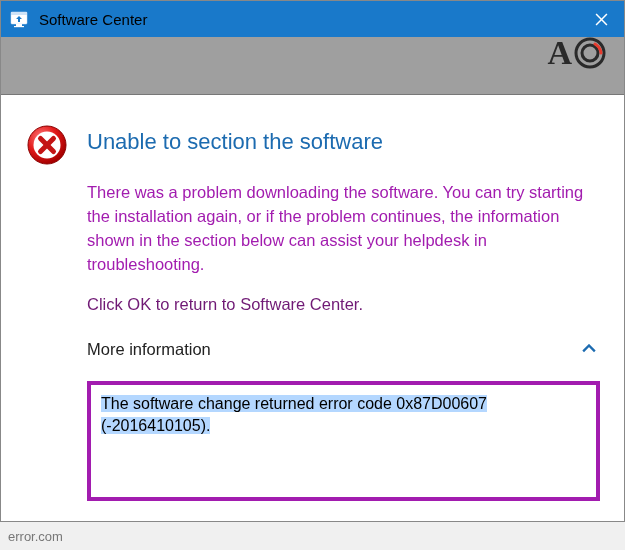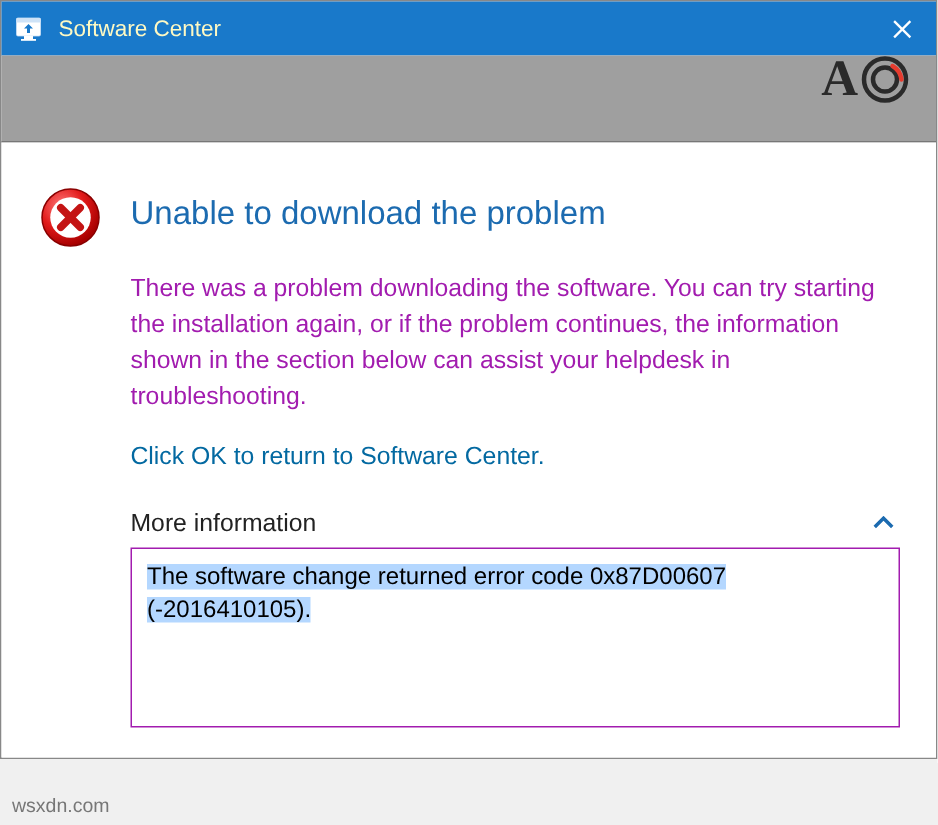--- a/index.html
+++ b/index.html
@@ -11,21 +11,21 @@
       overflow: hidden;
       position: relative;
     }
     .window {
       width: 625px;
       border: 1px solid #888;
       background: #fff;
     }
     .titlebar {
       background: #1979ca;
-      color: #fef9c3;
+      color: #000000;
       height: 36px;
       display: flex;
       align-items: center;
       padding: 0 0 0 8px;
       font-size: 15px;
     }
     .titlebar .app-icon {
       width: 20px; height: 20px;
       margin-right: 10px;
       display: flex; align-items: center; justify-content: center;
@@ -67,43 +67,43 @@
     .body-col {
       margin-left: 62px;
     }
     .body-text {
       color: #a21caf;
       font-size: 16.5px;
       line-height: 1.45;
       margin-bottom: 18px;
     }
     .ok-text {
-      color: #0369a1;
+      color: #701a75;
       font-size: 16.5px;
       margin-bottom: 26px;
     }
     .more-info-row {
       display: flex;
       align-items: center;
       justify-content: space-between;
-      margin-bottom: 6px;
+      margin-bottom: 22px;
       cursor: pointer;
     }
     .more-info-label {
       font-size: 16.5px;
       color: #222;
     }
     .chevron {
       color: #1c6bb0;
       font-size: 14px;
       font-weight: bold;
       margin-right: 4px;
     }
     .detail-box {
-      border: 1px solid #a21caf;
+      border: 4px solid #a21caf;
       padding: 8px 10px 32px 10px;
       font-size: 16px;
       line-height: 1.4;
       min-height: 120px;
     }
     .detail-box .sel {
       background: #b4d7ff;
     }
     .watermark {
       position: absolute;
@@ -170,21 +170,21 @@
               <stop offset="55%" stop-color="#e21b1b"></stop>
               <stop offset="100%" stop-color="#a80000"></stop>
             </radialGradient>
           </defs>
           <circle cx="22" cy="22" r="19" fill="url(#rg)" stroke="#8a0000" stroke-width="1"></circle>
           <circle cx="22" cy="22" r="13.5" fill="#fff"></circle>
           <line x1="15.5" y1="15.5" x2="28.5" y2="28.5" stroke="#c41414" stroke-width="5" stroke-linecap="round"></line>
           <line x1="28.5" y1="15.5" x2="15.5" y2="28.5" stroke="#c41414" stroke-width="5" stroke-linecap="round"></line>
         </svg>
       </div>
-      <div class="error-heading">Unable to download the problem</div>
+      <div class="error-heading">Unable to section the software</div>
     </div>
 
     <div class="body-col">
       <p class="body-text">There was a problem downloading the software.  You can try starting the installation again, or if the problem continues, the information shown in the section below can assist your helpdesk in troubleshooting.</p>
       <p class="ok-text">Click OK to return to Software Center.</p>
 
       <div class="more-info-row">
         <span class="more-info-label">More information</span>
         <span class="chevron">
           <svg viewBox="0 0 12 8" width="14" height="10">
@@ -205,13 +205,13 @@
   <span>A</span>
   <span class="p-logo">
     <svg viewBox="0 0 32 32" width="32" height="32">
       <circle cx="16" cy="16" r="14" fill="none" stroke="#2a2a2a" stroke-width="3"></circle>
       <circle cx="16" cy="16" r="8" fill="none" stroke="#2a2a2a" stroke-width="3"></circle>
       <path d="M21 7 a12 12 0 0 1 6 9" fill="none" stroke="#e63b2e" stroke-width="3" stroke-linecap="round"></path>
     </svg>
   </span>
 </div>
 
-<div class="source-label">wsxdn.com</div>
+<div class="source-label">error.com</div>
 
 </body></html>

